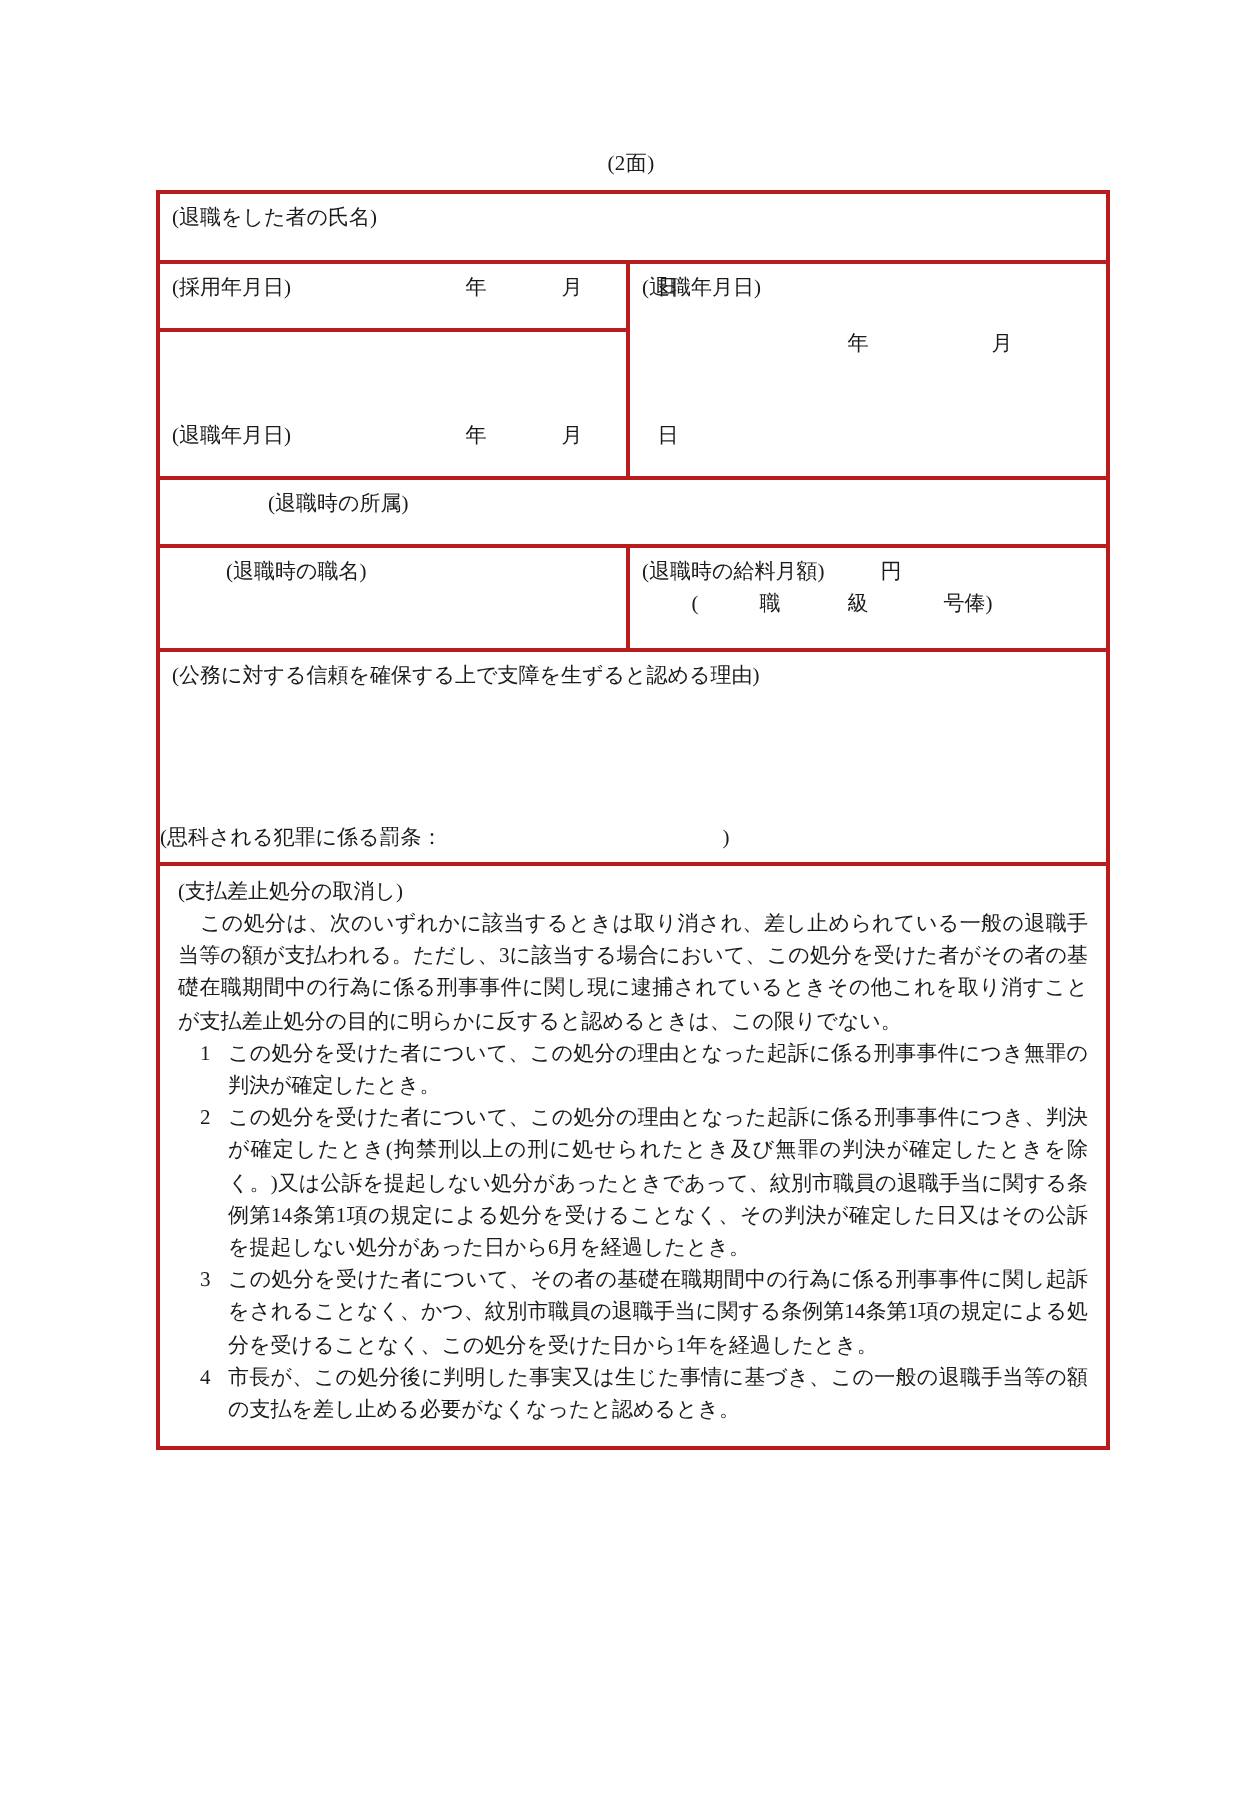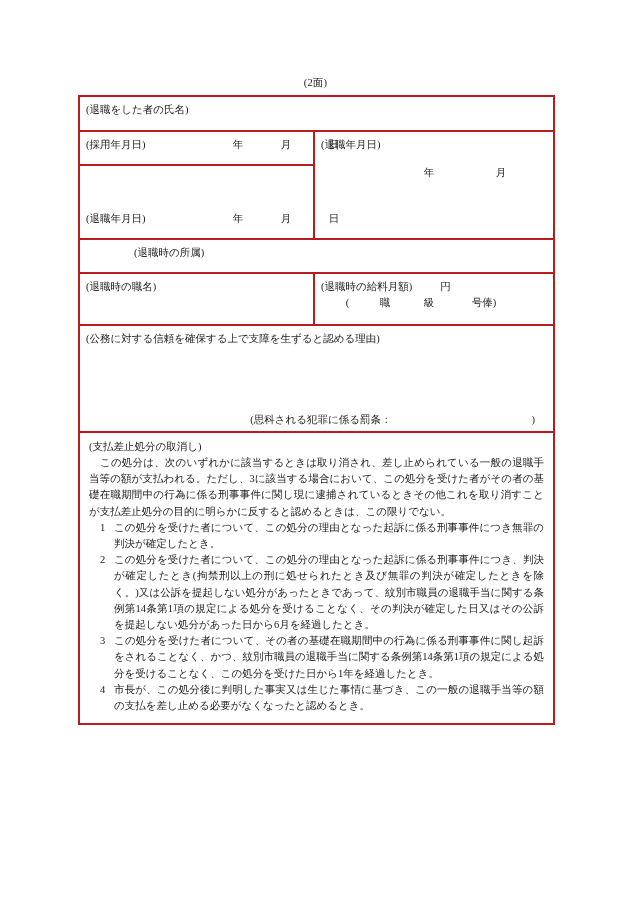--- a/index.html
+++ b/index.html
@@ -105,21 +105,21 @@
   .salary-line2 .g2 { width: 48px; text-align: left; }
 
   
   .reason-cell { height: 96px; }
   .reason-foot {
     position: absolute;
     left: 0;
     right: 18px;
     bottom: 4px;
     display: flex;
-    justify-content: flex-end;
+    justify-content: flex-start;
     align-items: baseline;
   }
   .reason-foot .ftext { margin-left: 0; }
   .reason-foot .spacer { display: inline-block; width: 140px; }
 
   
   .notice-cell { padding: 6px 9px 9px 9px; }
   .notice-title {
     font-size: 10.5px;
     line-height: 16px;
@@ -213,21 +213,21 @@
         <td colspan="2">
           <div class="cellpad" style="height:23px;margin-left:48px;">
             <span class="lbl">(退職時の所属)</span>
             <span></span>
           </div>
         </td>
       </tr>
 
       <tr>
         <td>
-          <div class="cellpad" style="height:41px;">
+          <div class="cellpad" style="height:41px;margin-left:27px;">
             <span class="lbl">(退職時の職名)</span>
             <span></span>
           </div>
         </td>
         <td>
           <div class="cellpad" style="height:41px;">
             <div class="salary-line1">
               <span class="lbl">(退職時の給料月額)</span>
               <span>円</span>
             </div>

